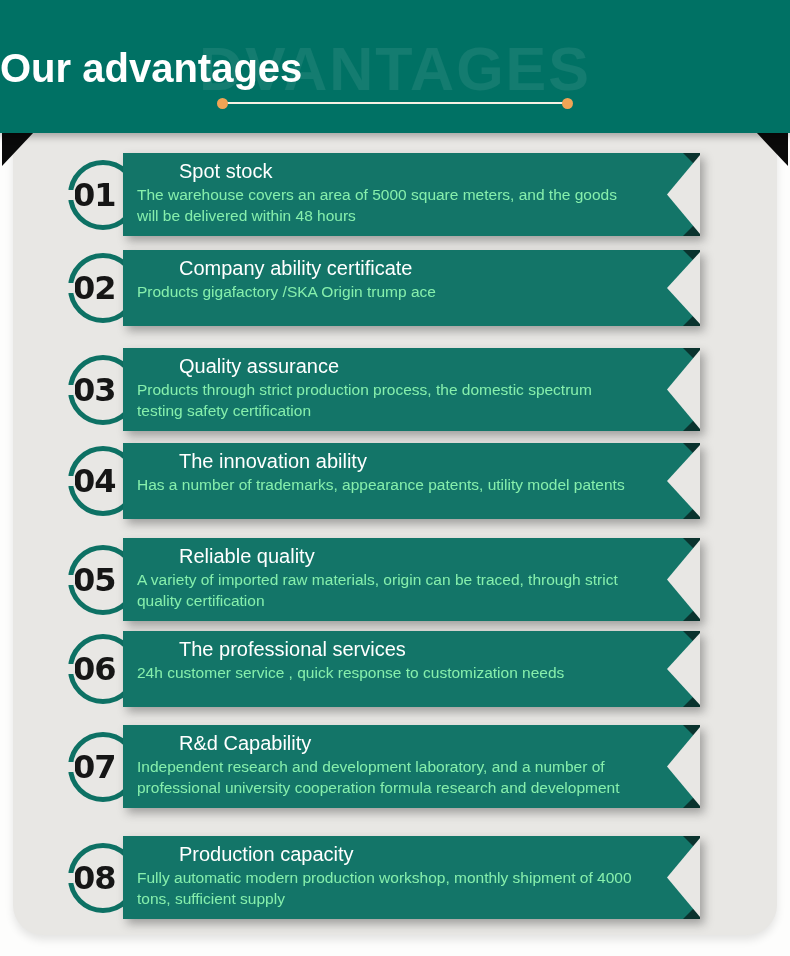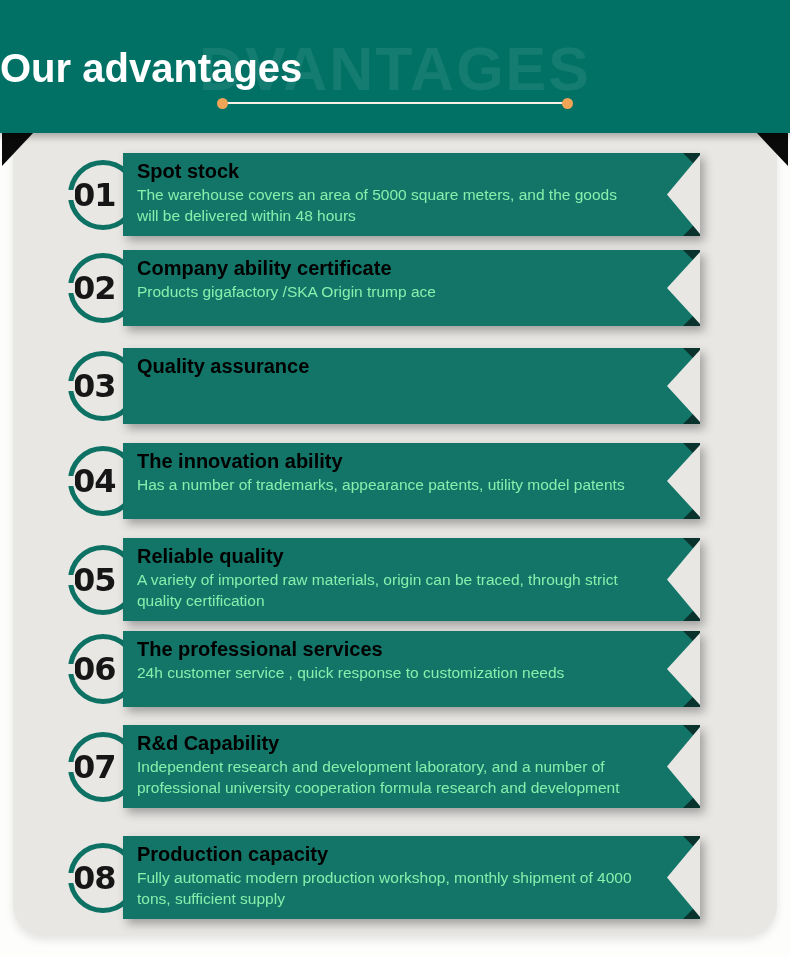--- a/index.html
+++ b/index.html
@@ -70,22 +70,23 @@
   }
   .fold{position:absolute;right:0;width:0;height:0;z-index:1;}
   .fold-t{top:0;border-top:17px solid #0a332e;border-left:17px solid transparent;}
   .fold-b{bottom:0;border-bottom:17px solid #0a332e;border-left:17px solid transparent;}
   .notch{
     position:absolute;right:0;top:2px;bottom:2px;width:33px;z-index:2;
     background:#e8e7e4;
     clip-path:polygon(100% 0, 0 50%, 100% 100%);
   }
   .b-title{
-    font-size:20px;font-weight:700;color:#000000;line-height:24px;
+    font-size:20px;font-weight:400;color:#ffffff;line-height:24px;
     margin-bottom:1px;
+    margin-left:42px;
   }
   .b-desc{
     font-size:15.5px;color:#86efac;line-height:21px;
   }
 </style>
 </head>
 <body>
 
 <div class="panel"></div>
 
@@ -129,20 +130,21 @@
 
 <div class="row" style="top:348px">
   <div class="num-circle">
     <span class="num">03</span>
   </div>
   <div class="banner">
     <div class="fold fold-t"></div>
     <div class="fold fold-b"></div>
     <div class="notch"></div>
     <div class="b-title">Quality assurance</div>
+    <div class="b-desc">Products through strict production process, the domestic spectrum testing safety certification</div>
   </div>
 </div>
 
 <div class="row" style="top:443px">
   <div class="num-circle">
     <span class="num">04</span>
   </div>
   <div class="banner">
     <div class="fold fold-t"></div>
     <div class="fold fold-b"></div>

